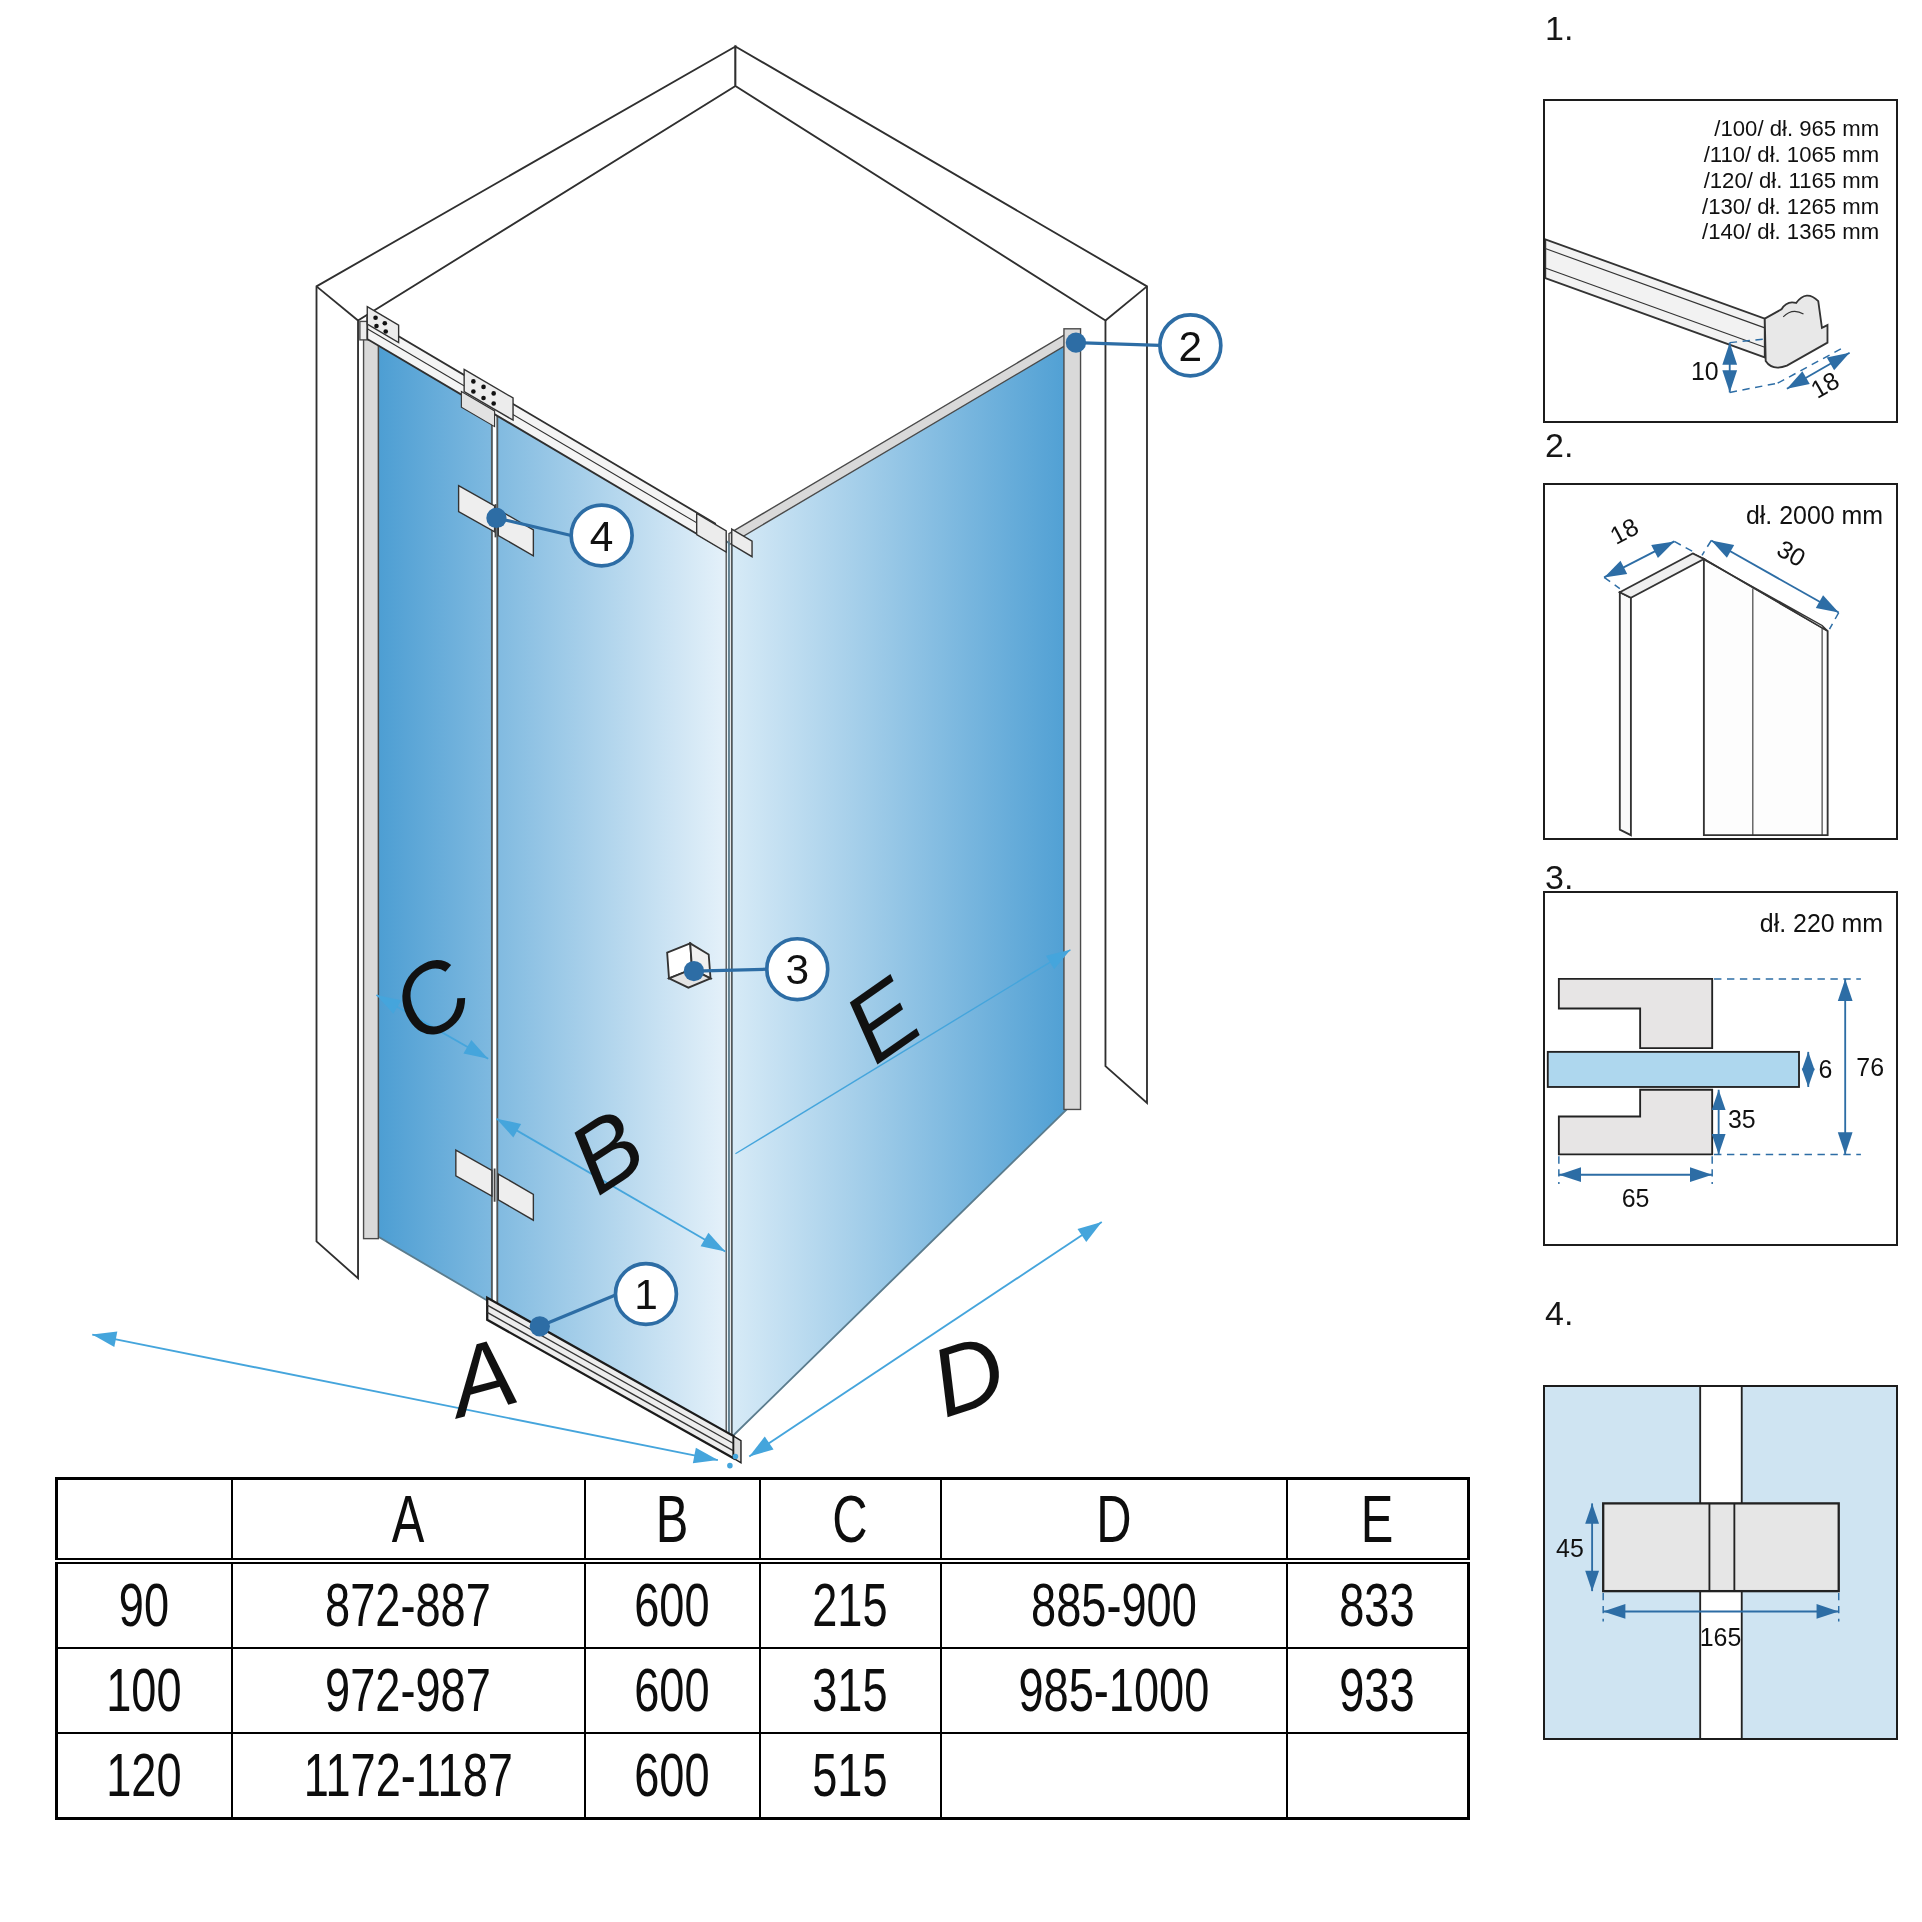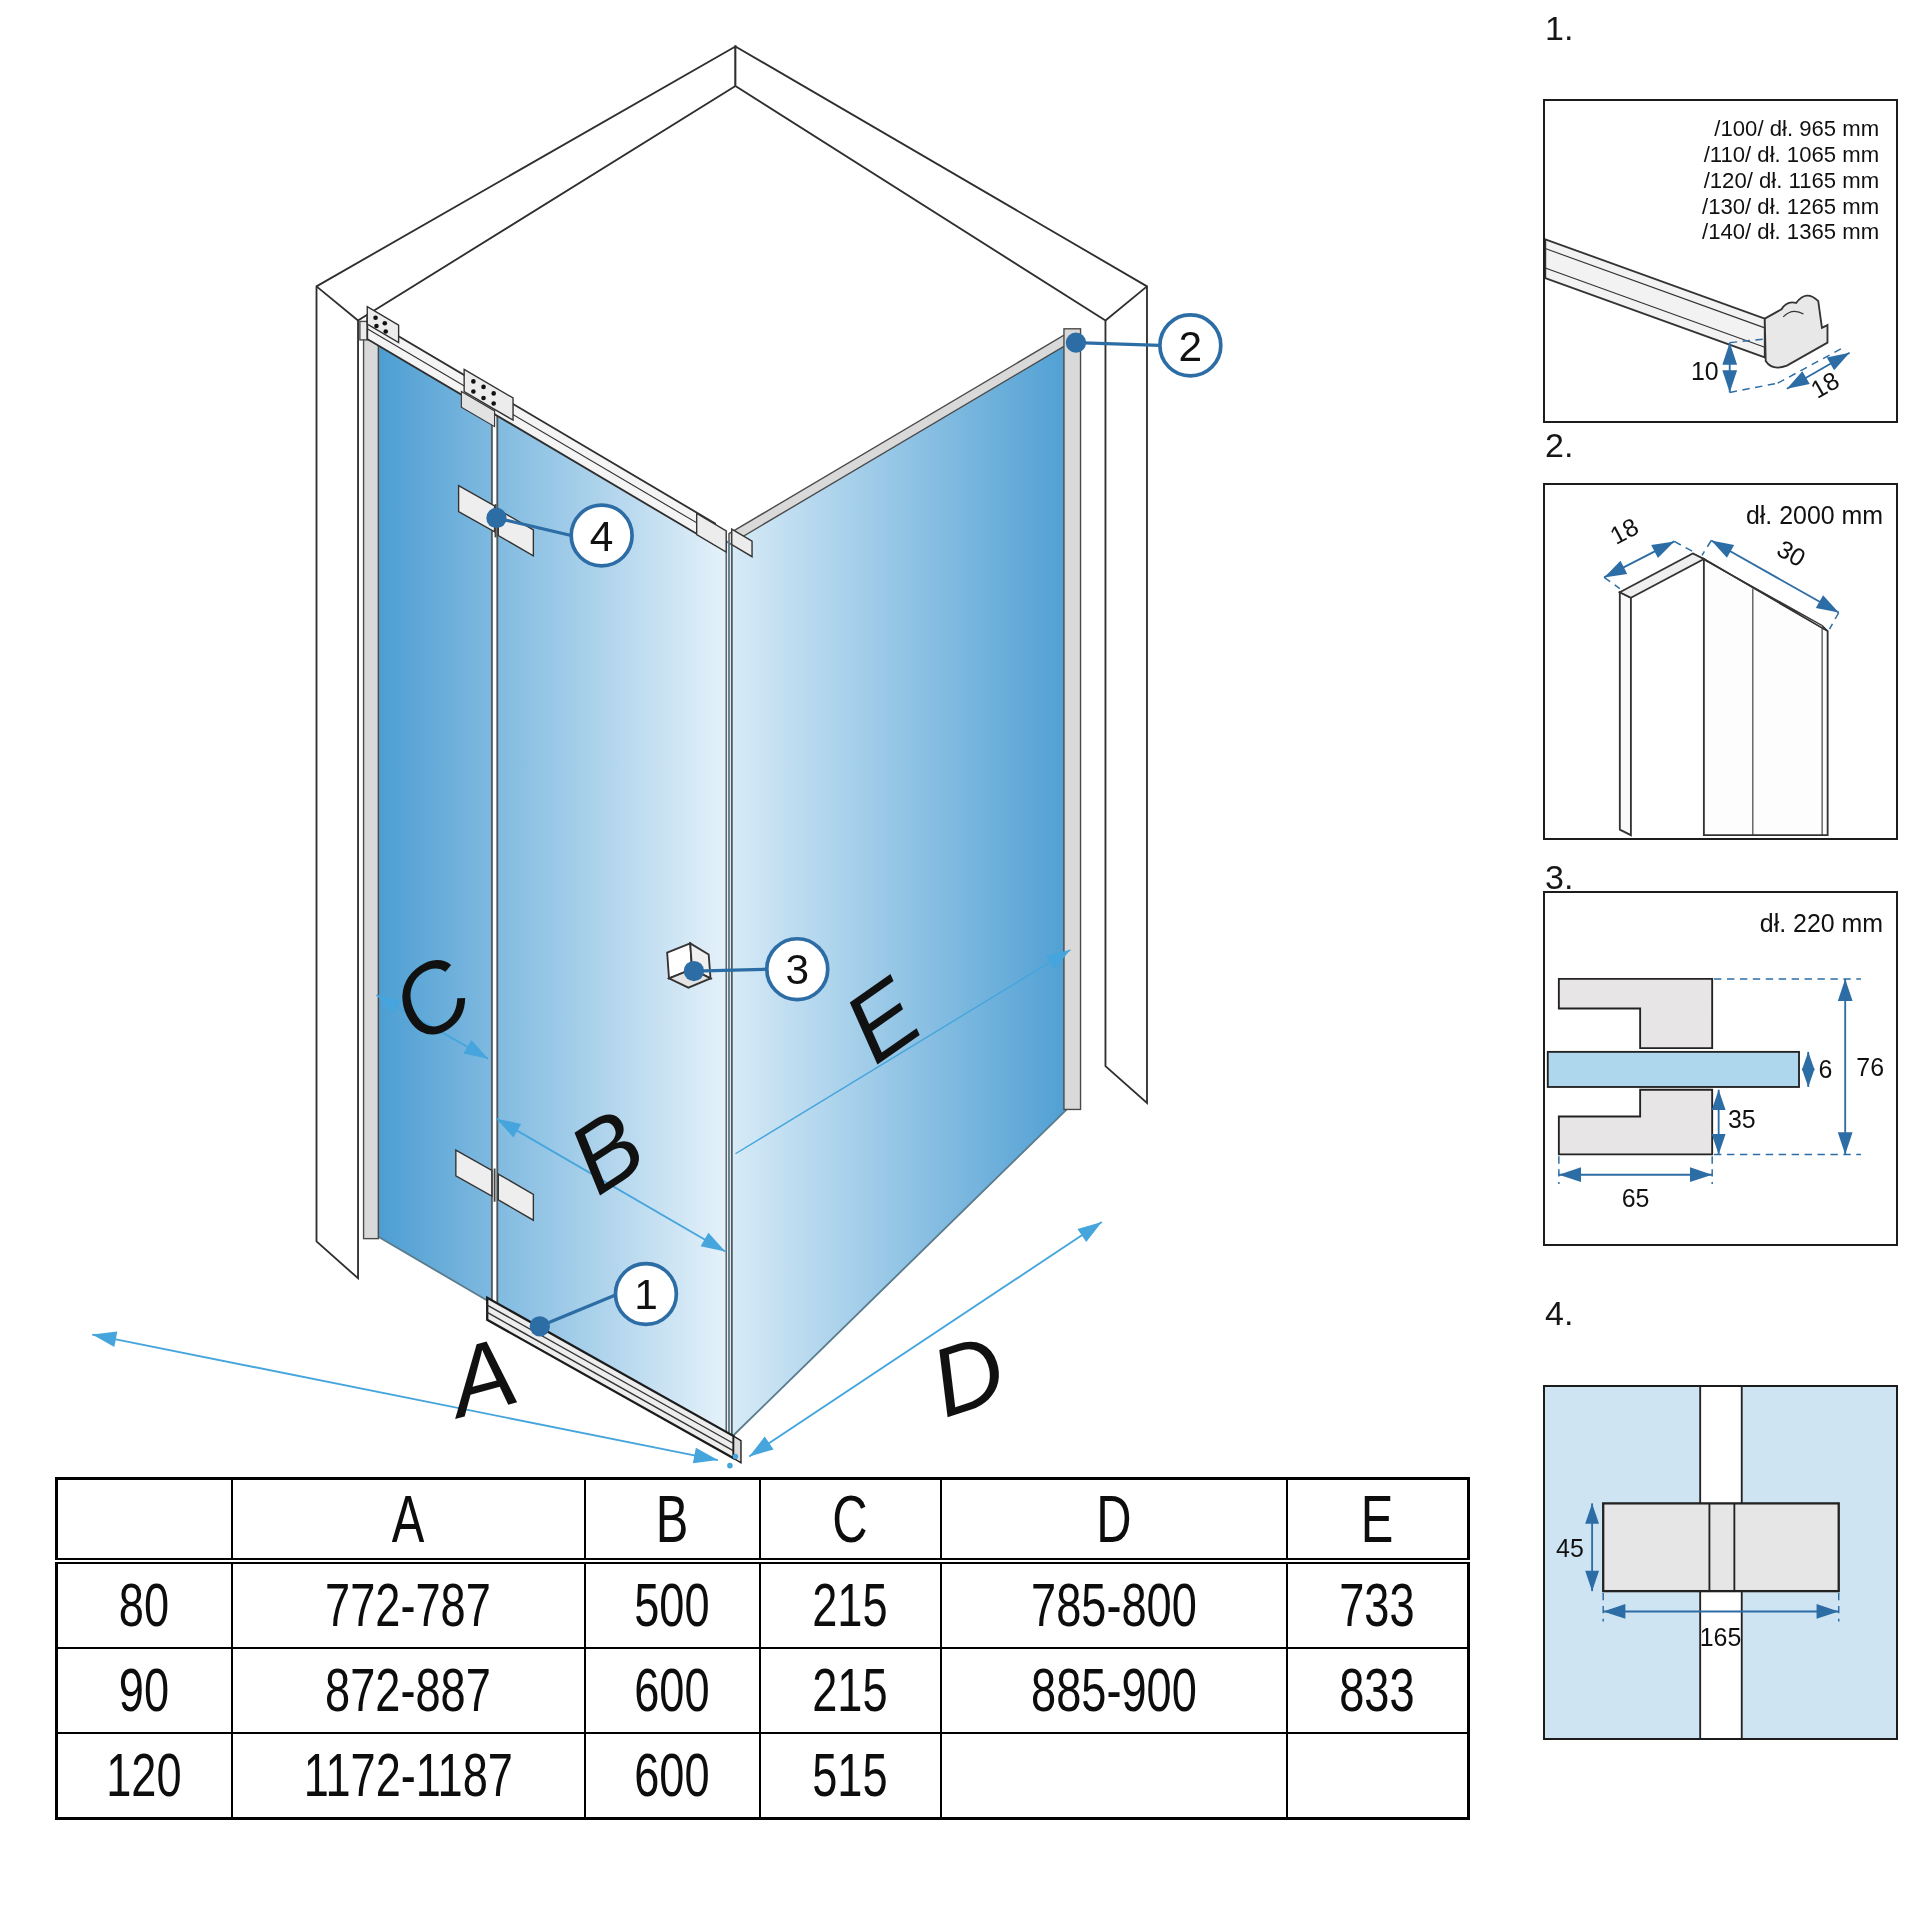--- a/index.html
+++ b/index.html
@@ -297,34 +297,34 @@
   <tbody>
       <tr class="hdr">
     <th><span class="cnd"></span></th>
     <th><span class="cnd">A</span></th>
     <th><span class="cnd">B</span></th>
     <th><span class="cnd">C</span></th>
     <th><span class="cnd">D</span></th>
     <th><span class="cnd">E</span></th>
   </tr>
   <tr>
-    <td><span class="cnd">80</span></td>
-    <td><span class="cnd">772-787</span></td>
-    <td><span class="cnd">500</span></td>
-    <td><span class="cnd">215</span></td>
-    <td><span class="cnd">785-800</span></td>
-    <td><span class="cnd">733</span></td>
-  </tr>
-  <tr>
     <td><span class="cnd">90</span></td>
     <td><span class="cnd">872-887</span></td>
     <td><span class="cnd">600</span></td>
     <td><span class="cnd">215</span></td>
     <td><span class="cnd">885-900</span></td>
     <td><span class="cnd">833</span></td>
+  </tr>
+  <tr>
+    <td><span class="cnd">100</span></td>
+    <td><span class="cnd">972-987</span></td>
+    <td><span class="cnd">600</span></td>
+    <td><span class="cnd">315</span></td>
+    <td><span class="cnd">985-1000</span></td>
+    <td><span class="cnd">933</span></td>
   </tr>
   <tr>
     <td><span class="cnd">120</span></td>
     <td><span class="cnd">1172-1187</span></td>
     <td><span class="cnd">600</span></td>
     <td><span class="cnd">515</span></td>
     <td><span class="cnd"></span></td>
     <td><span class="cnd"></span></td>
   </tr>
 </tbody>

